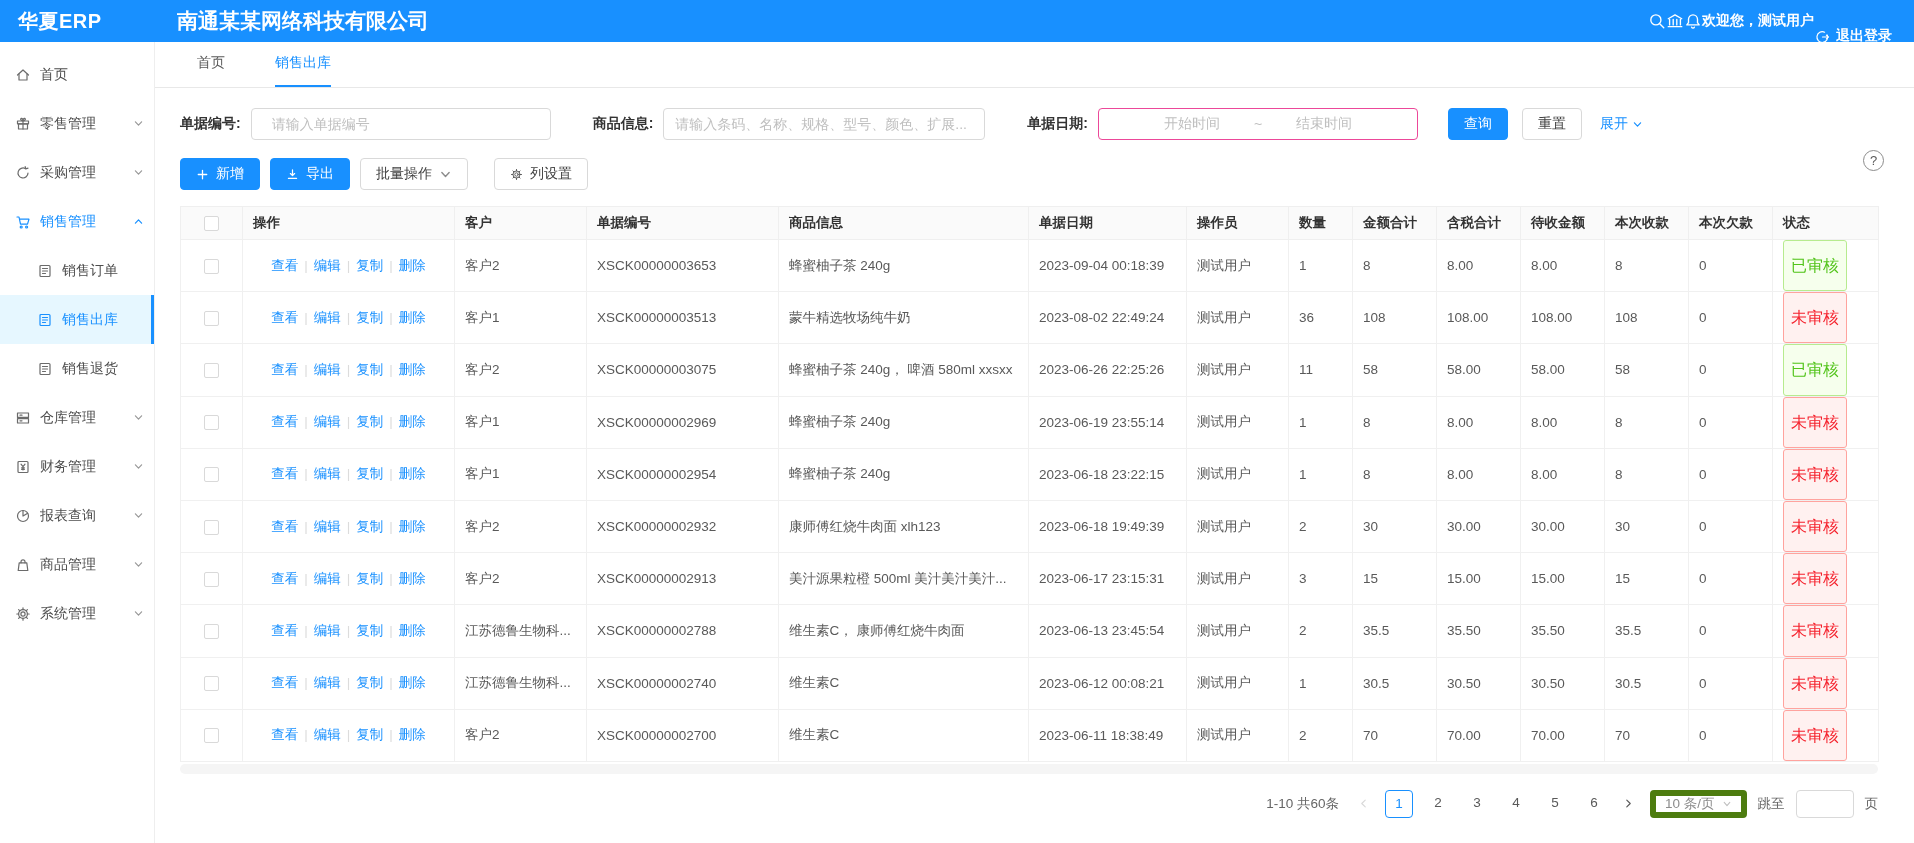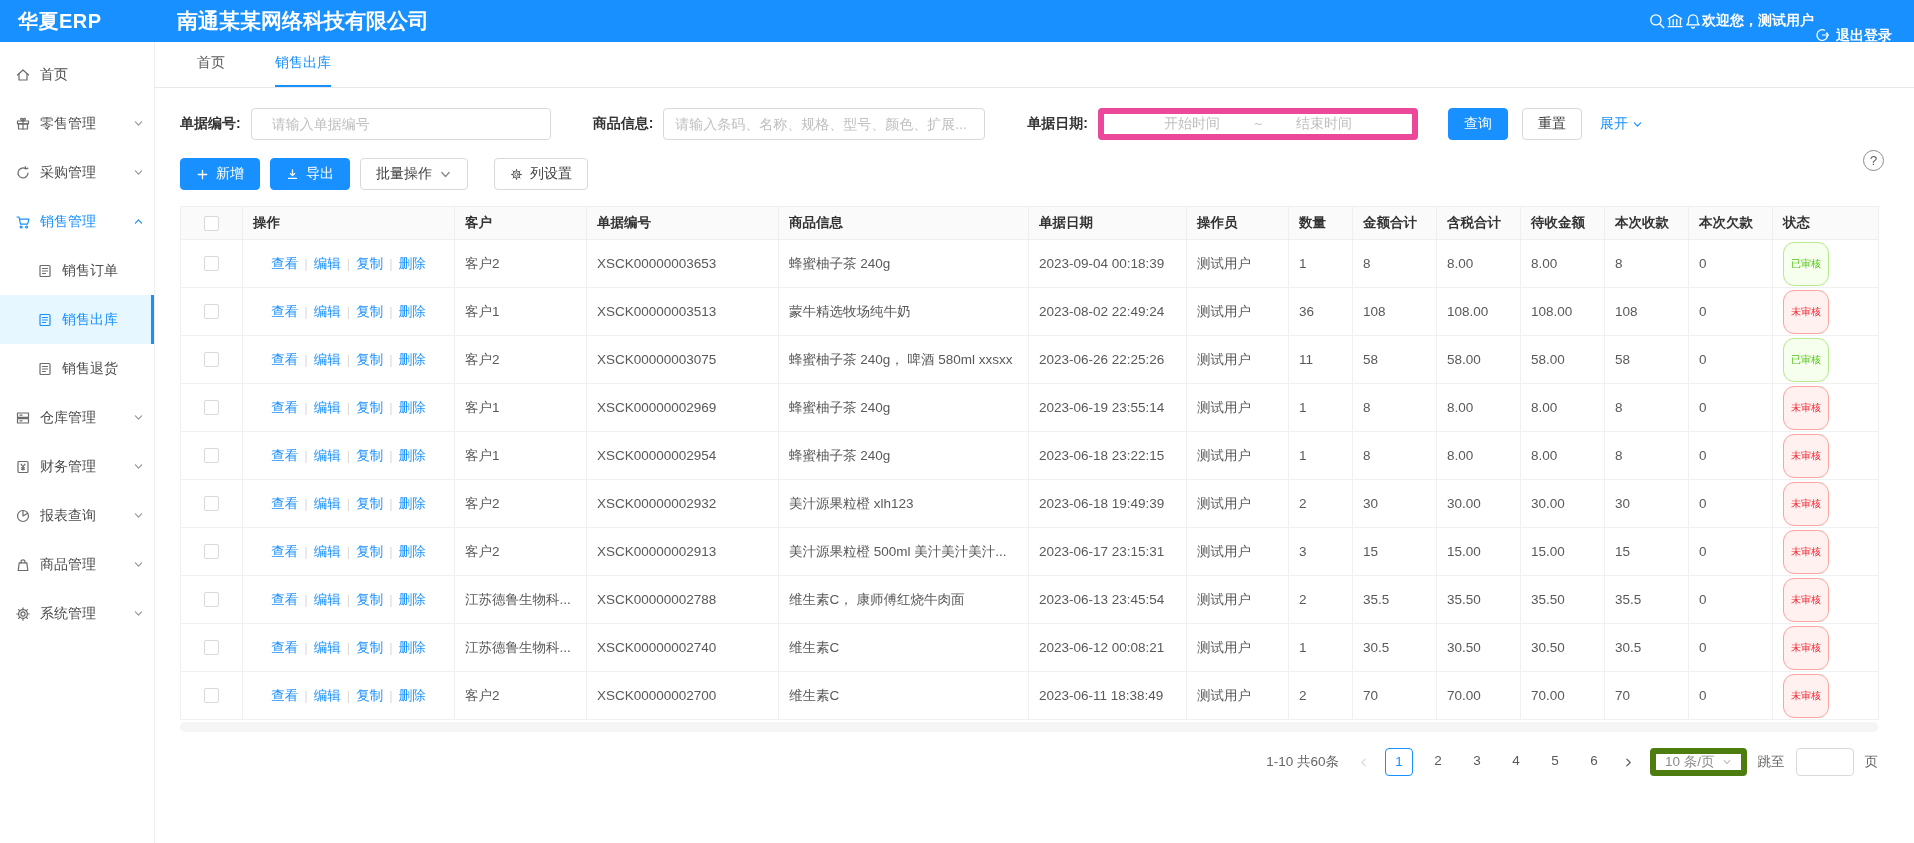--- a/index.html
+++ b/index.html
@@ -7,21 +7,21 @@
     font-family:"Liberation Sans","DejaVu Sans",sans-serif; }
   a { text-decoration:none; cursor:pointer; }
 
   
   .topbar { height:42px; background:#1890ff; display:flex; align-items:center; color:#fff; }
   .logo { width:155px; padding-left:18px; font-size:20px; font-weight:bold; letter-spacing:.5px; }
   .company { font-size:21px; font-weight:600; margin-left:22px; }
   .topbar-right { margin-left:auto; display:flex; align-items:center; padding-right:22px; font-size:14px; font-weight:600; }
   .tb-icon { width:18px; height:18px; display:inline-flex; cursor:pointer; }
   .tb-icon svg { width:18px; height:18px; }
-  .tb-logout { display:inline-flex; align-items:flex-start; gap:6px; cursor:pointer;margin-top:29px; }
+  .tb-logout { display:inline-flex; align-items:flex-end; gap:6px; cursor:pointer;margin-top:29px; }
   .tb-logout svg { width:16px; height:16px; }
 
   
   .layout { display:flex; height:801px; }
   .sidebar { width:155px; border-right:1px solid #eeeeee; padding-top:8px; background:#fff; flex-shrink:0; }
   .side-item { height:49px; display:flex; align-items:center; padding:0 10px 0 15px;
     font-size:14px; color:#4d4d4d; cursor:pointer; position:relative; }
   .side-item .s-icon { width:16px; height:16px; margin-right:9px; color:#6b6b6b; display:inline-flex; }
   .side-item .s-icon svg { width:16px; height:16px; }
   .side-item .s-arrow { margin-left:auto; color:#999; display:inline-flex; }
@@ -43,21 +43,21 @@
   
   .content { flex:1; padding:20px 36px 0 25px; position:relative; }
 
   .filter-row { display:flex; align-items:center; margin-bottom:18px; }
   .f-group { display:flex; align-items:center; }
   .f-label { font-size:14px; font-weight:bold; color:#333; margin-right:10px; white-space:nowrap; }
   .txt { height:32px; border:1px solid #d9d9d9; border-radius:4px; padding:0 11px; font-size:14px; color:#333; outline:none; }
   .txt::placeholder { color:#bfbfbf; }
   .w-bill { width:300px;padding-left:20px; }
   .w-prod { width:322px; }
-  .daterange { width:320px; height:32px; border:6px solid #ec4899; border-radius:4px;
+  .daterange { width:320px; height:32px; border:1px solid #ec4899; border-radius:4px;
     display:flex; align-items:center; justify-content:center; gap:34px; color:#bfbfbf; font-size:14px; cursor:text; }
   .mr-g { margin-right:42px; }
 
   .btn { height:32px; border-radius:4px; font-size:14px; padding:0 15px; border:1px solid #d9d9d9;
     background:#fff; color:#404040; display:inline-flex; align-items:center; gap:7px; cursor:pointer; white-space:nowrap; }
   .btn svg { width:13px; height:13px; }
   .btn-primary { background:#1890ff; border-color:#1890ff; color:#fff; }
   .link-expand { margin-left:18px; color:#1890ff; font-size:14px; display:inline-flex; align-items:center; gap:4px; cursor:pointer; }
   .link-expand svg { width:11px; height:11px; }
 
@@ -70,21 +70,21 @@
   th { background:#fafafa; font-size:13.5px; font-weight:bold; color:#333; height:33px;
     border:1px solid #efefef; padding:0 10px; text-align:left; white-space:nowrap; overflow:hidden; }
   td { height:48px; border:1px solid #f0f0f0; padding:0 10px; font-size:13.5px; color:#595959;
     white-space:nowrap; overflow:hidden; text-overflow:ellipsis; background:#fff; }
   .th-check, .td-check { text-align:center; }
   .th-op { }
   .td-op { text-align:center; }
   .checkbox { display:inline-block; width:15px; height:15px; border:1px solid #d9d9d9; border-radius:2px; background:#fff; vertical-align:middle; cursor:pointer; }
   .td-op a { color:#1890ff; font-size:13.5px; }
   .sep { color:#dcdcdc; margin:0 6px; }
-  .badge { display:inline-block; padding:15px 7px; font-size:10px; border-radius:11px; border:1px solid; line-height:1.2; }
+  .badge { display:inline-block; padding:15px 7px; font-size:16px; border-radius:3px; border:1px solid; line-height:1.2; }
   .badge.approved { color:#52c41a; background:#f6ffed; border-color:#b7eb8f; }
   .badge.unapproved { color:#f5222d; background:#fff1f0; border-color:#ffa39e; }
 
   .hscroll { height:10px; background:#f5f5f5; margin-top:2px; border-radius:5px; }
 
   
   .pager { margin-top:16px; display:flex; justify-content:flex-end; align-items:center; gap:11px; font-size:13.5px; color:#666; }
   .pg-total { margin-right:4px; }
   .pg-arrow { width:20px; display:flex; justify-content:center; cursor:pointer; color:#595959; }
   .pg-arrow.disabled { color:#d9d9d9; }
@@ -488,21 +488,21 @@
               <td>8.00</td>
               <td>8</td>
               <td>0</td>
               <td><span class="badge unapproved">未审核</span></td>
             </tr>
             <tr>
               <td class="td-check"><span class="checkbox"></span></td>
               <td class="td-op"><a>查看</a><span class="sep">|</span><a>编辑</a><span class="sep">|</span><a>复制</a><span class="sep">|</span><a>删除</a></td>
               <td>客户2</td>
               <td>XSCK00000002932</td>
-              <td>美汁源果粒橙 xlh123</td>
+              <td>康师傅红烧牛肉面 xlh123</td>
               <td>2023-06-18 19:49:39</td>
               <td>测试用户</td>
               <td>2</td>
               <td>30</td>
               <td>30.00</td>
               <td>30.00</td>
               <td>30</td>
               <td>0</td>
               <td><span class="badge unapproved">未审核</span></td>
             </tr>

